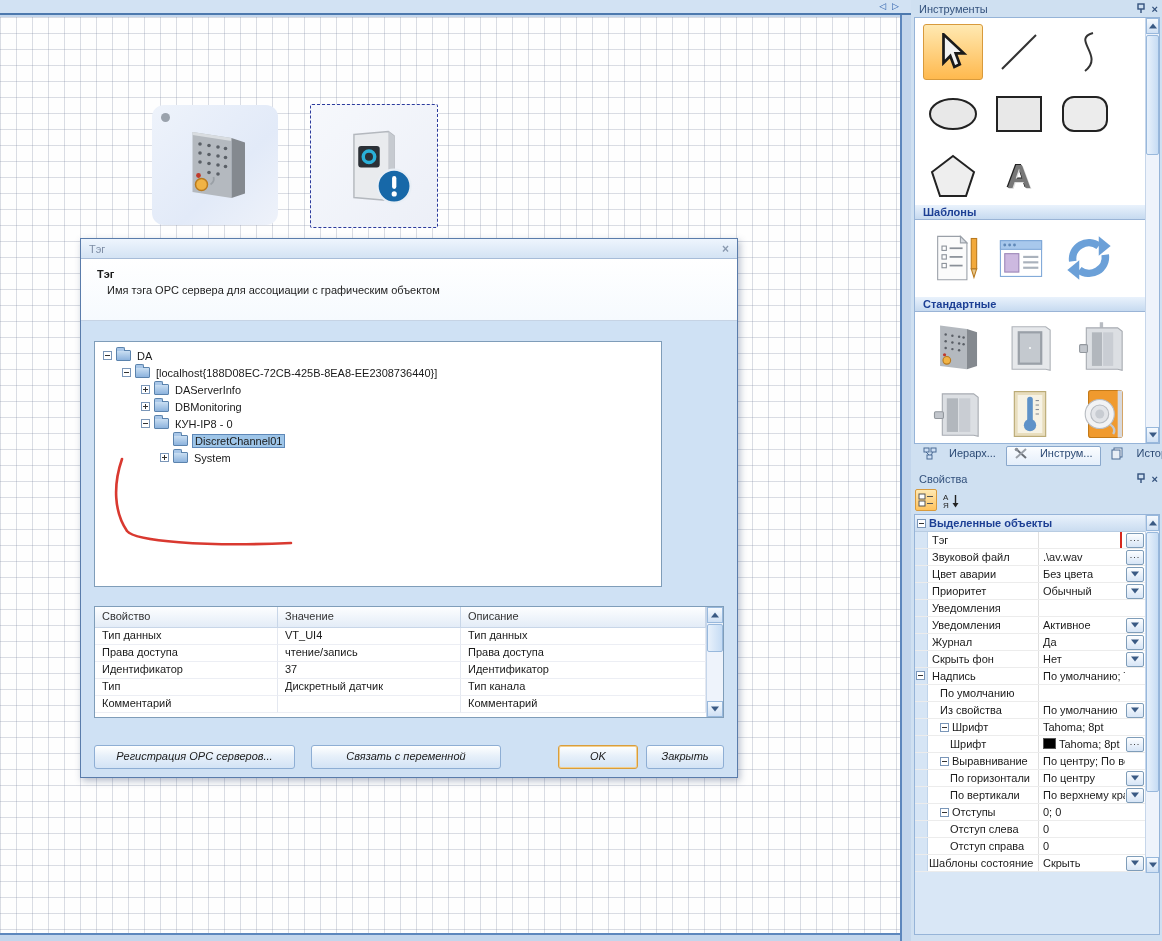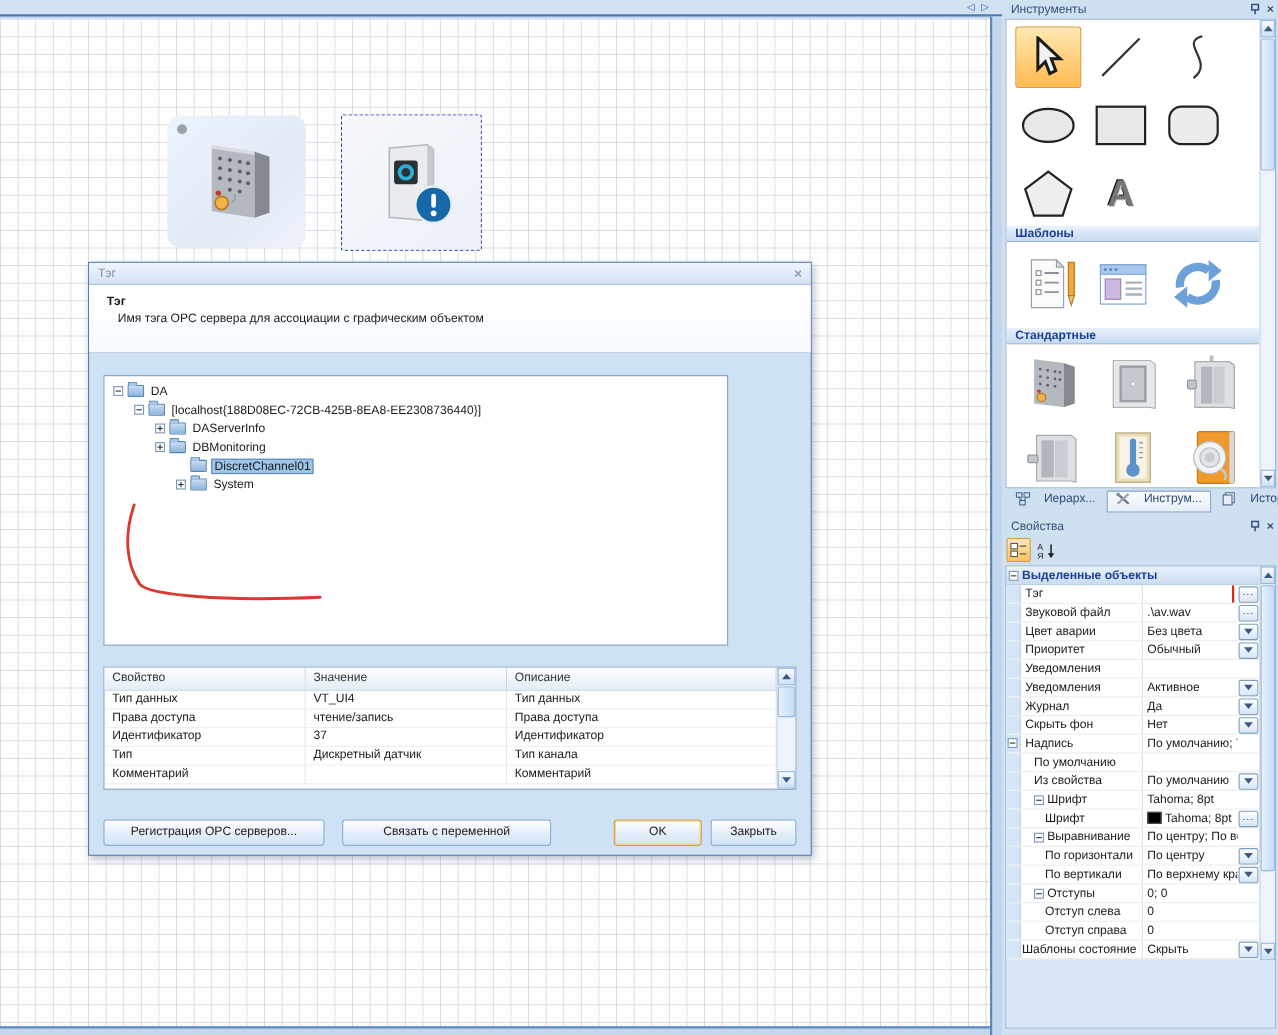--- a/index.html
+++ b/index.html
@@ -54,21 +54,21 @@
   .dt-c { border-right:1px solid #e4e8f0; border-bottom:1px solid #eceef4; padding:1px 0 0 7px; white-space:nowrap; overflow:hidden; }
   .cw1{width:183px;flex:none} .cw2{width:183px;flex:none} .cw3{flex:1}
   .dt-scroll { position:absolute; right:0; top:0; width:17px; bottom:0; background:#eef3fb; border-left:1px solid #c6d6ea; }
   .sb-btn { height:16px; background:linear-gradient(#f6fafe,#cfe0f4); border:1px solid #98b8dc; position:relative; }
   .sb-btn.down { position:absolute; bottom:0; left:0; right:0; }
   .tri-up, .tri-down { position:absolute; left:50%; top:50%; width:0; height:0; transform:translate(-50%,-50%); }
   .tri-up { border-left:4px solid transparent; border-right:4px solid transparent; border-bottom:5px solid #3a5a84; }
   .tri-down { border-left:4px solid transparent; border-right:4px solid transparent; border-top:5px solid #3a5a84; }
   .sb-thumb { position:absolute; left:0; right:0; top:17px; height:28px; background:linear-gradient(90deg,#e8f1fb,#c6dcf4); border:1px solid #98b8dc; border-radius:2px; }
 
-  .dlg-buttons { position:absolute; left:0; right:0; top:424px; height:26px; }
+  .dlg-buttons { position:absolute; left:0; right:0; top:424px; height:26px;font-style:italic; }
   .btn { position:absolute; height:24px; background:linear-gradient(#ffffff,#e7f0fa 45%,#d3e3f5); border:1px solid #8eaed4; border-radius:3px; text-align:center; padding-top:4px; cursor:default; }
   .btn-register { left:13px; width:201px; }
   .btn-bind { left:230px; width:190px; }
   .btn-ok { left:477px; width:80px; border:1px solid #d99e3c; box-shadow:0 0 0 1px #f3cf8e inset; }
   .btn-close2 { left:565px; width:78px; }
 
   
   #right-panel { position:absolute; left:911px; top:0; width:251px; height:941px; background:#cfe0f1; }
   .pane-header { height:16px; display:flex; align-items:center; padding:1px 4px 0 8px; color:#33517c; }
   .pane-header .ph-title { flex:1; }
@@ -198,20 +198,25 @@
           <div class="trow lvl2">
             <span class="exp plus"></span>
             <span class="folder"></span>
             <span class="tlabel">DAServerInfo</span>
           </div>
           <div class="trow lvl2">
             <span class="exp plus"></span>
             <span class="folder"></span>
             <span class="tlabel">DBMonitoring</span>
           </div>
+          <div class="trow lvl2">
+            <span class="exp"></span>
+            <span class="folder"></span>
+            <span class="tlabel">КУН-IP8 - 0</span>
+          </div>
           <div class="trow lvl3">
             <span class="exp-spacer"></span>
             <span class="folder"></span>
             <span class="tlabel sel">DiscretChannel01</span>
           </div>
           <div class="trow lvl3">
             <span class="exp plus"></span>
             <span class="folder"></span>
             <span class="tlabel">System</span>
           </div>

